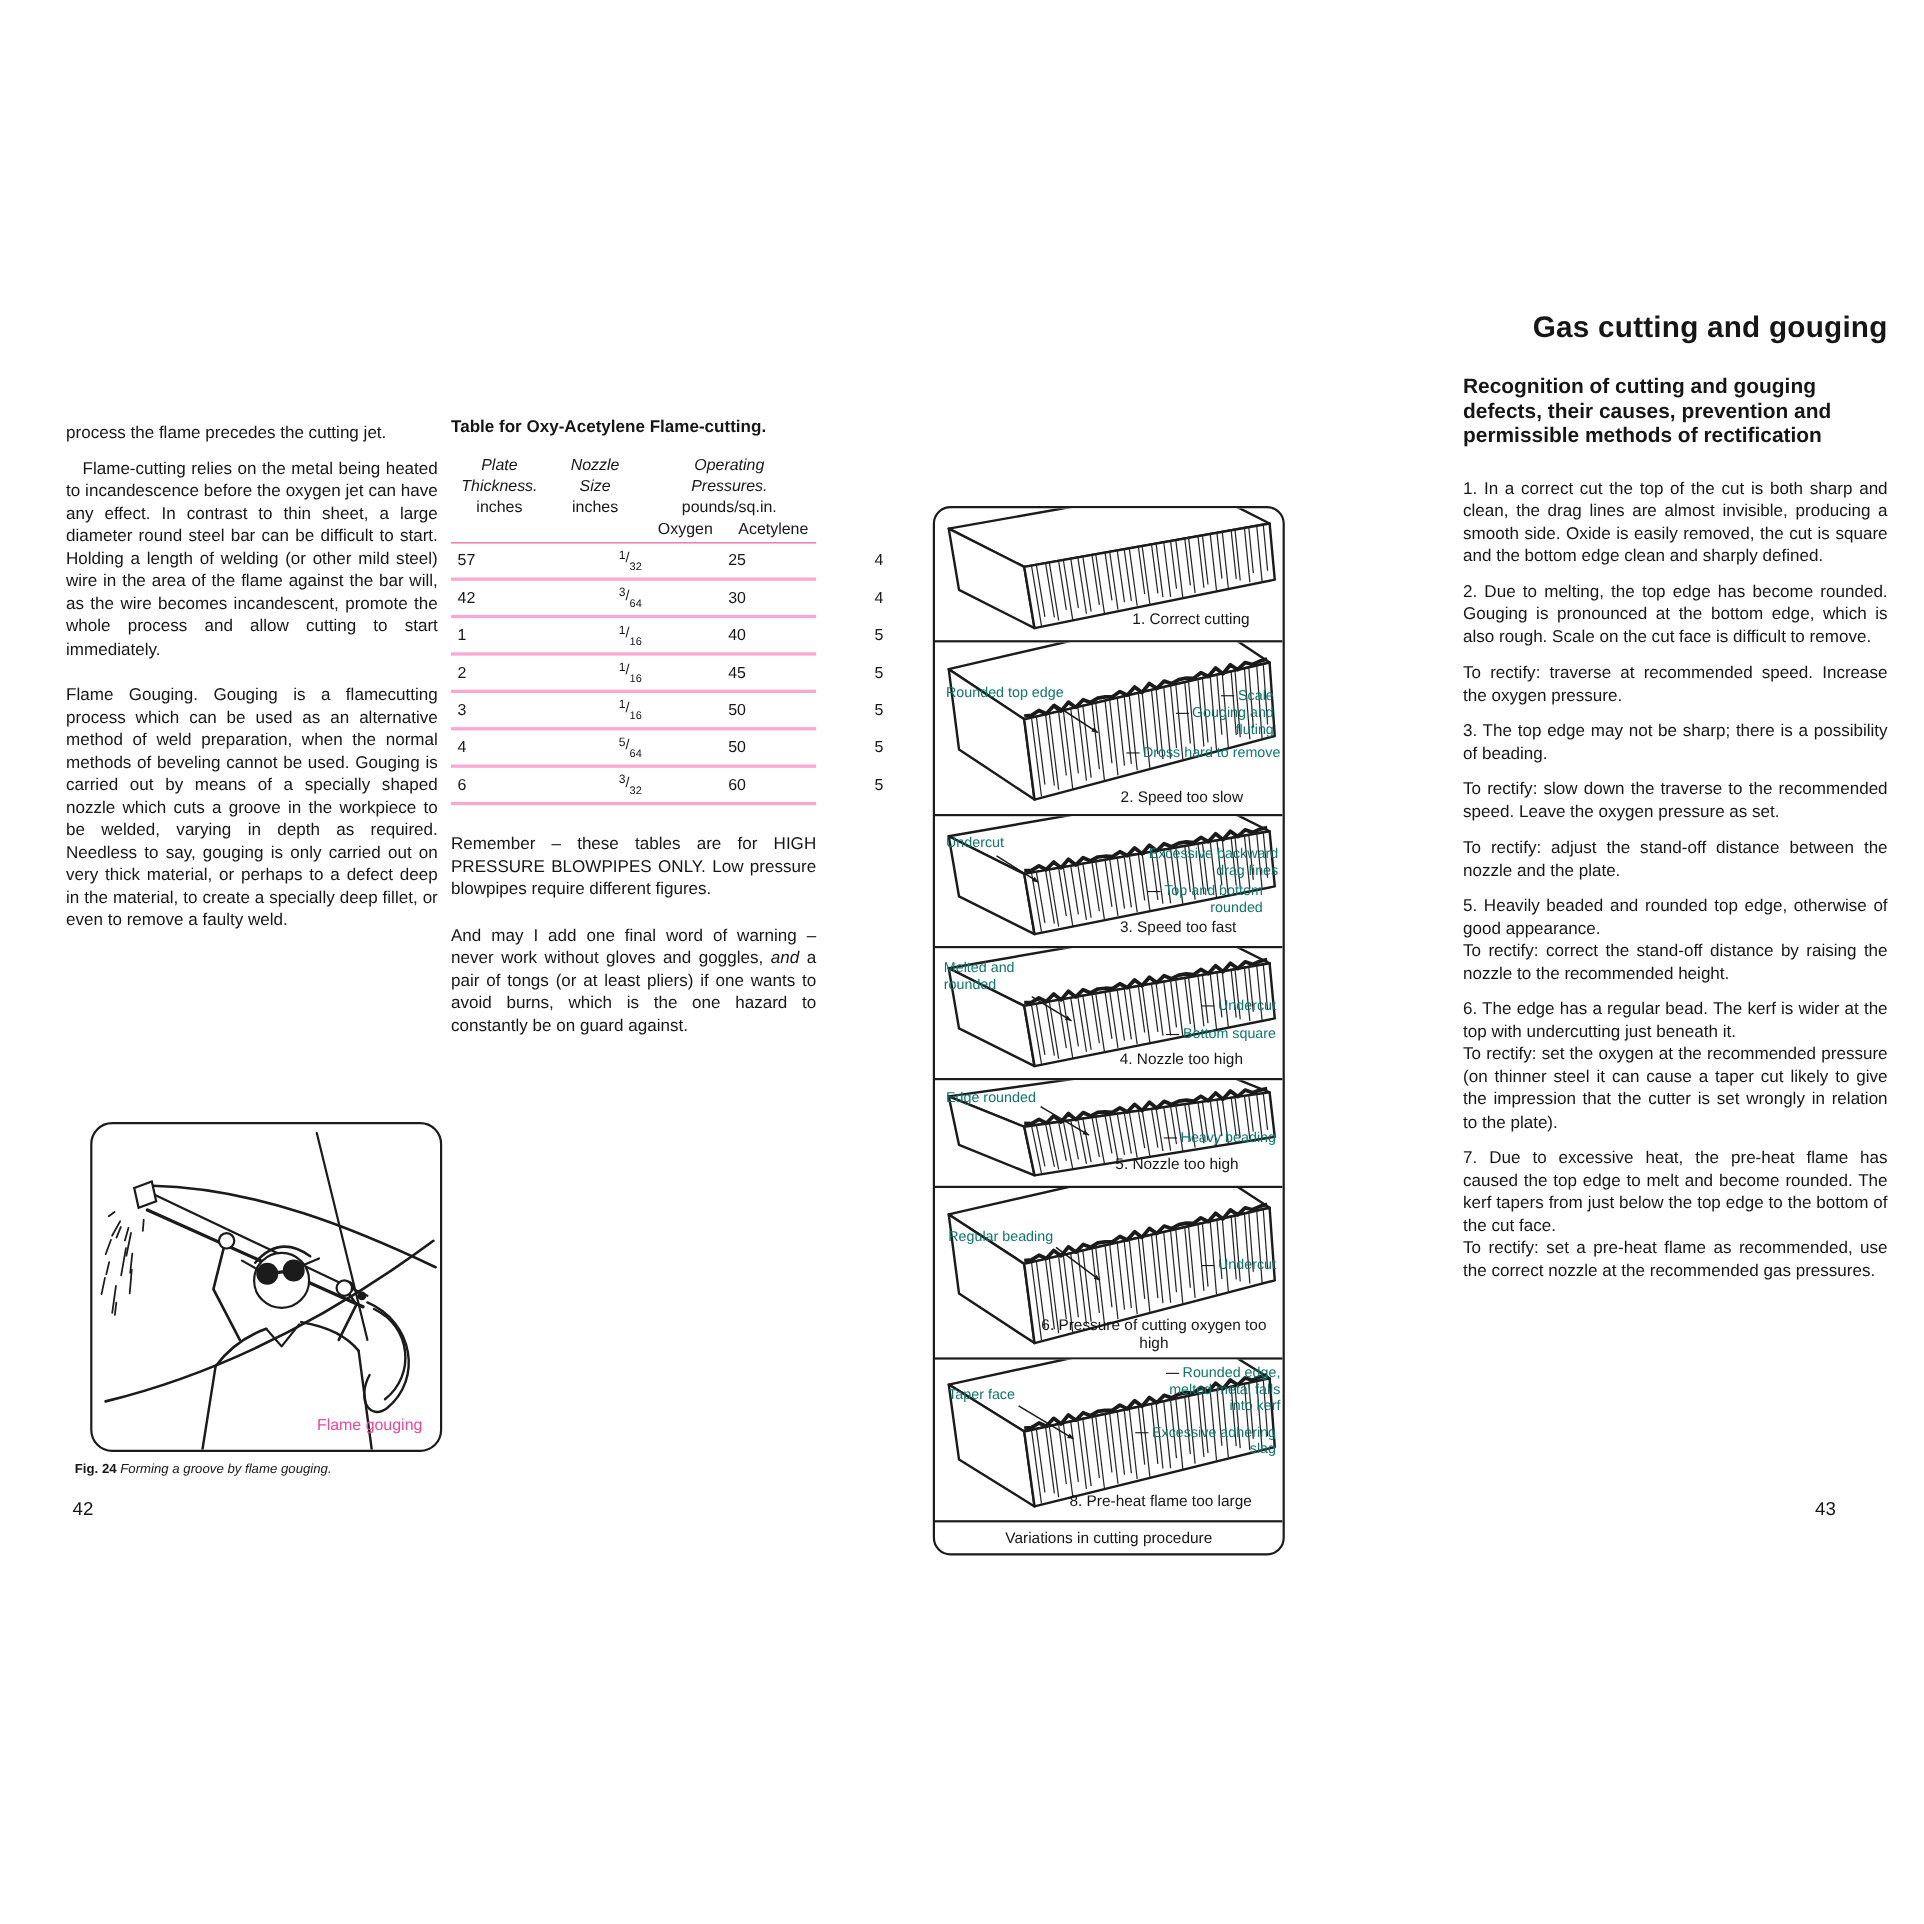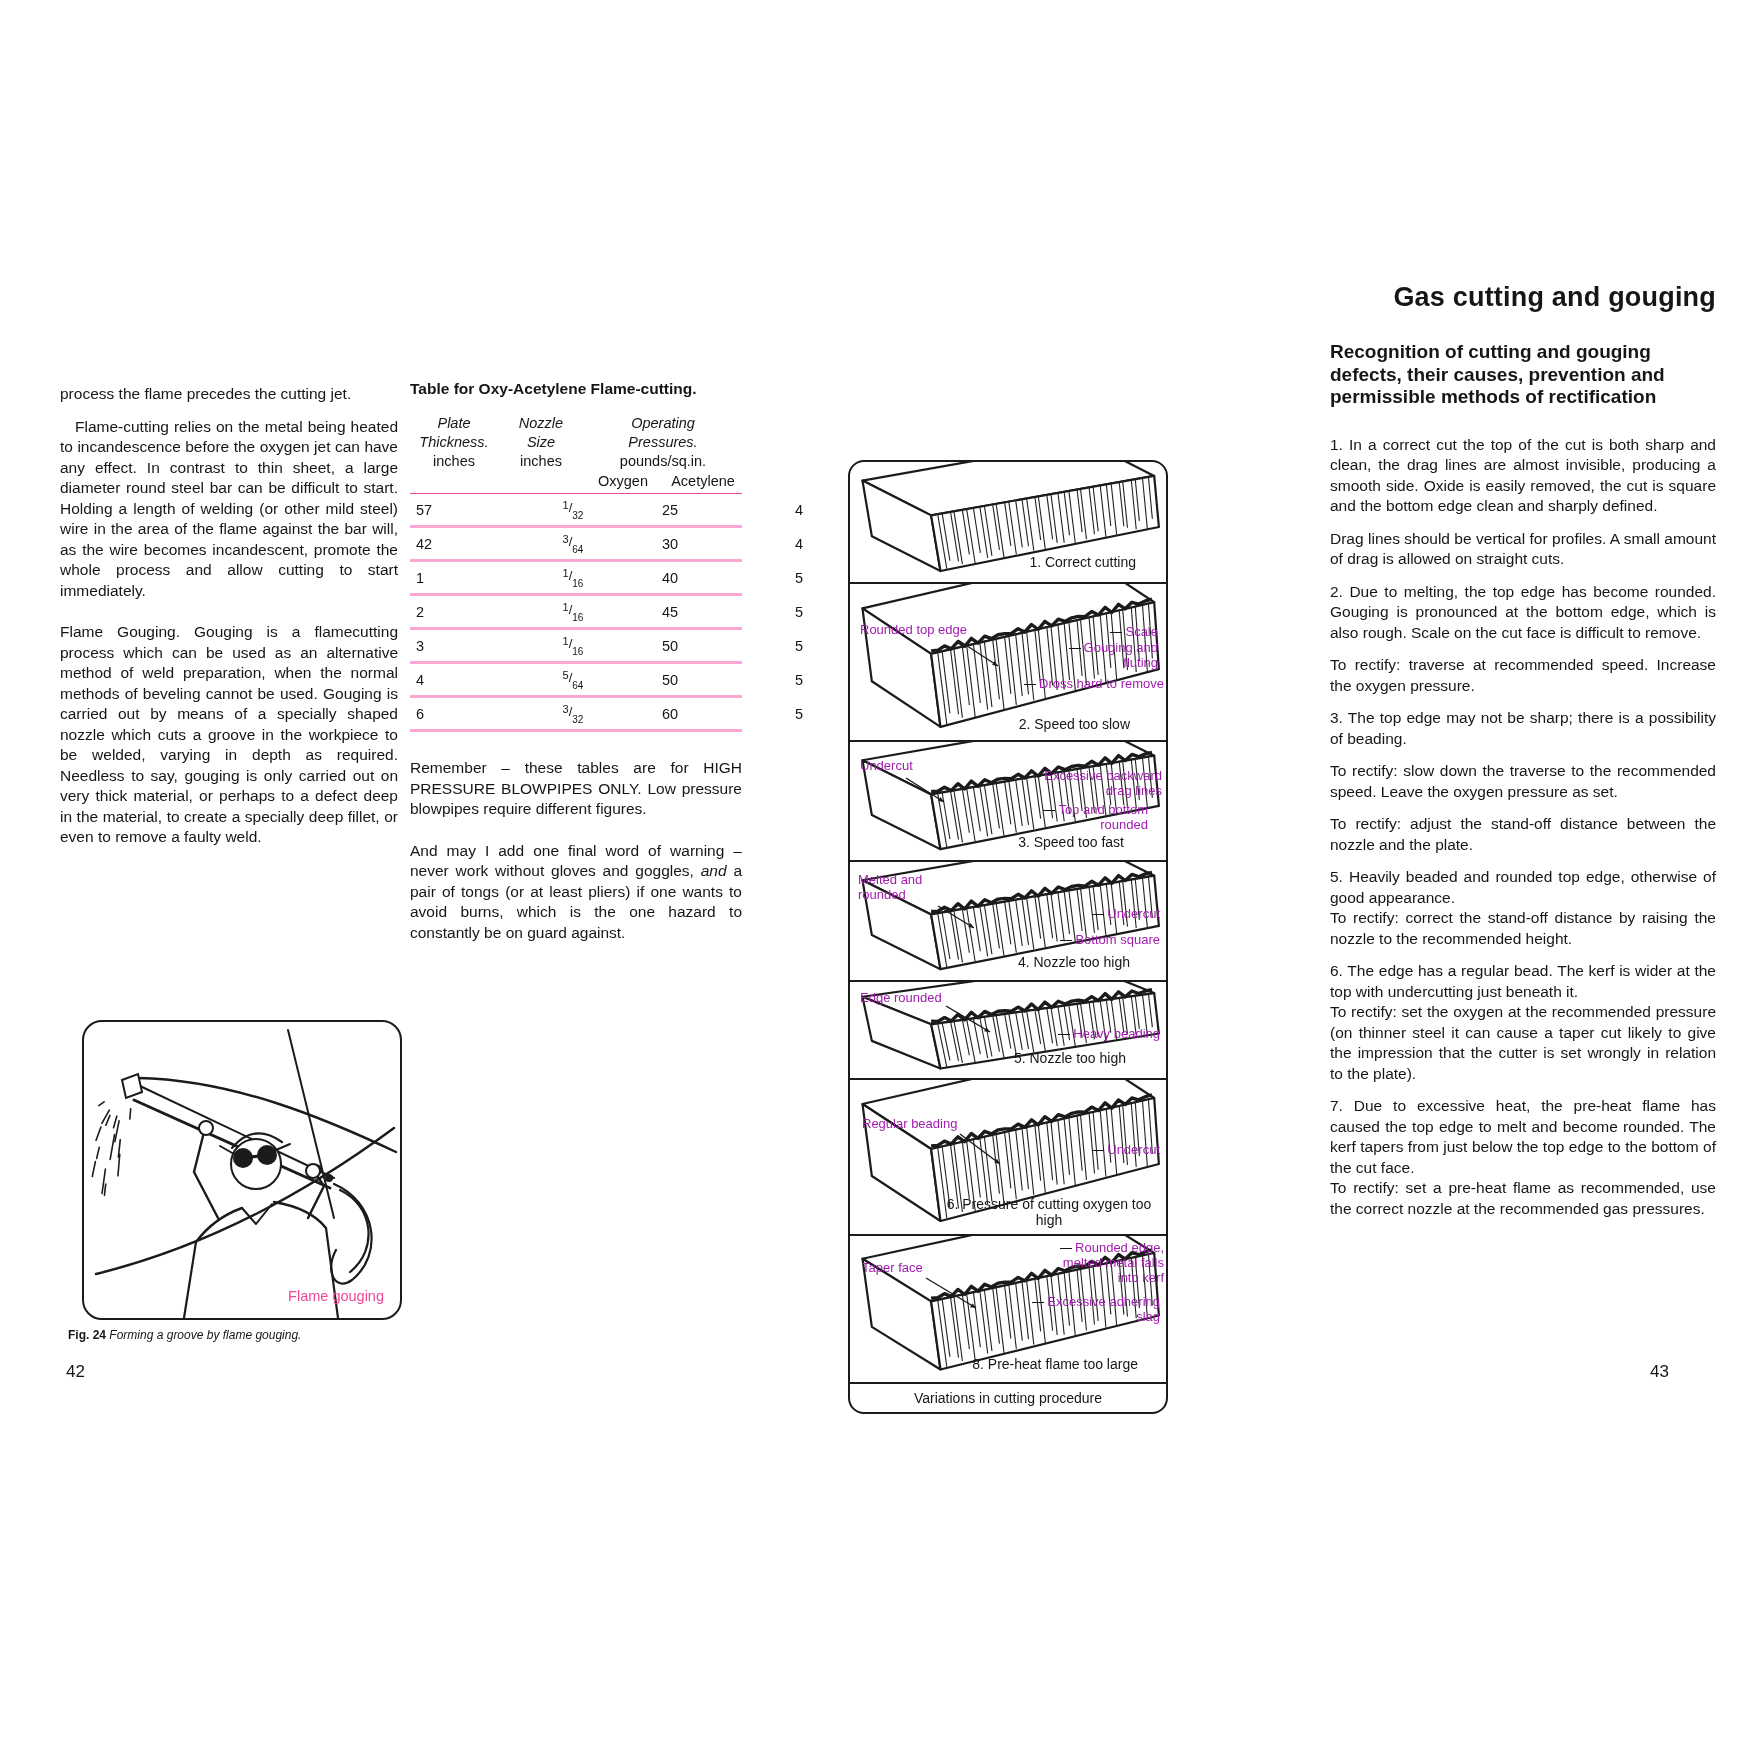--- a/index.html
+++ b/index.html
@@ -53,21 +53,21 @@
   #rcol{position:absolute;left:1330px;top:282px;width:386px;}
   #r-title{font-size:27px;font-weight:bold;text-align:right;margin:0 0 28px 0;letter-spacing:.2px;}
   #r-subtitle{font-size:19px;font-weight:bold;line-height:22.5px;margin:0 0 26px 0;}
 
   
   #rfig{position:absolute;left:848px;top:460px;width:316px;height:950px;
         border:2.5px solid #1b1b1b;border-radius:16px;background:#fff;
         display:flex;flex-direction:column;overflow:hidden;}
   .panel{position:relative;border-bottom:2.5px solid #1b1b1b;flex:none;}
   .panel svg.block-art{position:absolute;left:0;top:0;}
-  .plabel{position:absolute;font-size:13px;line-height:15px;color:#a21caf;}
+  .plabel{position:absolute;font-size:13px;line-height:15px;color:#0f766e;}
   .lbl-right{text-align:right;}
   .lbl-right::before{content:"";display:inline-block;width:12px;height:1.5px;
                      background:#161616;vertical-align:middle;margin-right:3px;}
   .pcap{position:absolute;font-size:14px;color:#161616;}
   #rfig-footer{flex:1;display:flex;align-items:center;justify-content:center;
                font-size:14px;position:relative;}            .p1-cap{right:30px;bottom:12px;}
   .p2-l{left:10px;top:38px;}
   .p2-r1{right:8px;top:40px;}  .p2-r2{right:8px;top:56px;width:108px;}
   .p2-r3{right:2px;top:92px;width:170px;}
   .p2-cap{right:36px;bottom:8px;}
@@ -221,21 +221,20 @@
 </div>
 <div id="fig24-caption"><span class="lead">Fig. 24</span><span class="rest"> Forming a groove by flame gouging.</span></div>
 
 <div id="pn42" class="pagenum">42</div>
 
 <div id="rcol">
   <h1 id="r-title">Gas cutting and gouging</h1>
   <h2 id="r-subtitle">Recognition of cutting and gouging defects, their causes, prevention and permissible methods of rectification</h2>
 
   <p class="para">1.   In a correct cut the top of the cut is both sharp and clean, the drag lines are almost invisible, producing a smooth side. Oxide is easily removed, the cut is square and the bottom edge clean and sharply defined.</p>
-  <p class="para">Drag lines should be vertical for profiles. A small amount of drag is allowed on straight cuts.</p>
   <p class="para">2.   Due to melting, the top edge has become rounded. Gouging is pronounced at the bottom edge, which is also rough. Scale on the cut face is difficult to remove.</p>
   <p class="para">To rectify: traverse at recommended speed. Increase the oxygen pressure.</p>
   <p class="para">3.   The top edge may not be sharp; there is a possibility of beading.</p>
   <p class="para">To rectify: slow down the traverse to the recommended speed. Leave the oxygen pressure as set.</p>
   <p class="para">To rectify: adjust the stand-off distance between the nozzle and the plate.</p>
   <p class="para mb0">5.   Heavily beaded and rounded top edge, otherwise of good appearance.</p>
   <p class="para">To rectify: correct the stand-off distance by raising the nozzle to the recommended height.</p>
   <p class="para mb0">6.   The edge has a regular bead. The kerf is wider at the top with undercutting just beneath it.</p>
   <p class="para">To rectify: set the oxygen at the recommended pressure (on thinner steel it can cause a taper cut likely to give the impression that the cutter is set wrongly in relation to the plate).</p>
   <p class="para mb0">7.  Due to excessive heat, the pre-heat flame has caused the top edge to melt and become rounded. The kerf tapers from just below the top edge to the bottom of the cut face.</p>

